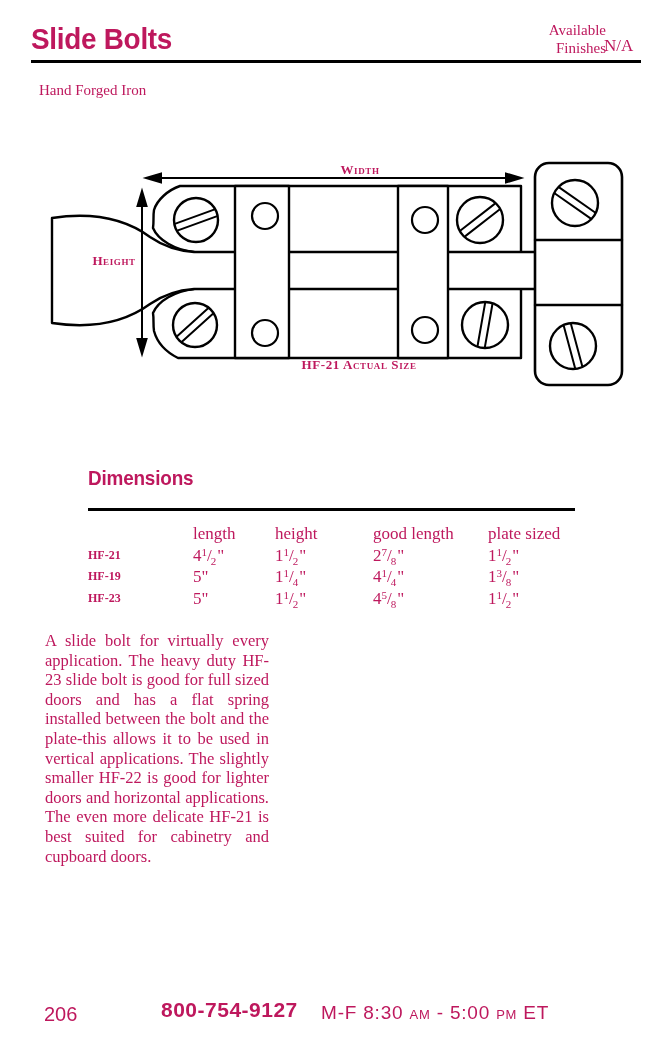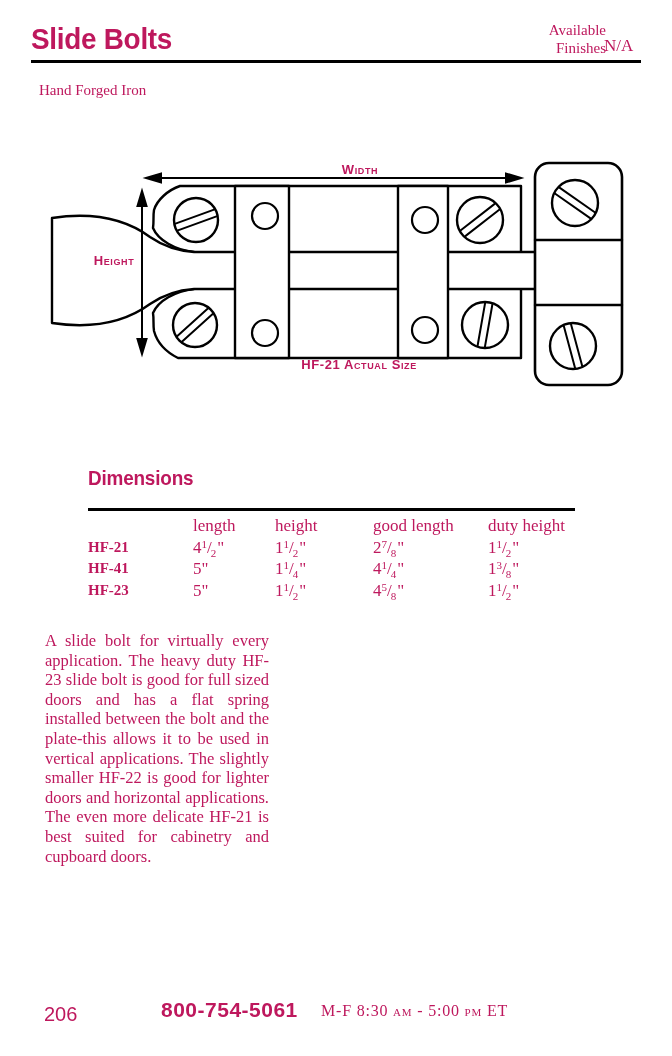--- a/index.html
+++ b/index.html
@@ -12,47 +12,47 @@
          transform:scaleX(0.93);transform-origin:left;letter-spacing:-0.3px;}
   .avail{position:absolute;left:506px;top:22px;width:100px;text-align:right;
          font-size:15px;line-height:17.5px;}
   .na{position:absolute;left:604px;top:36px;font-size:17px;font-family:Liberation Serif, serif;}
   .header-rule{position:absolute;left:31px;top:60px;width:610px;height:3px;background:#000;}
   .subtitle{position:absolute;left:31px;top:82px;font-size:15px;margin-left:8px;}
 
   
   .diagram{position:absolute;left:0;top:140px;width:672px;height:262px;}
   .diagram svg{position:absolute;left:0;top:0;}
-  .diag-label{position:absolute;font-family:Liberation Sans, sans-serif;font-weight:bold;
+  .diag-label{position:absolute;font-family:Liberation Serif, serif;font-weight:bold;
               font-size:13px;font-variant:small-caps;letter-spacing:0.6px;text-align:center;}
   .width-label{left:330px;top:22px;width:60px;}
   .height-label{left:90px;top:113px;width:48px;}
   .diag-caption{left:297px;top:217px;width:124px;}
 
   
   .dims{position:absolute;left:88px;top:466px;width:487px;}
   .section-head{border-bottom:3px solid #000;padding-bottom:18px;}
   .h2-text{display:inline-block;font-family:"Liberation Sans",sans-serif;font-weight:bold;
            font-size:21px;transform:scaleX(0.9);transform-origin:left;letter-spacing:-0.2px;}
-  .dim-grid{margin-top:4px;font-size:17px;}
+  .dim-grid{margin-top:12px;font-size:17px;}
   .dim-row{display:grid;grid-template-columns:105px 82px 98px 115px 1fr;line-height:21.5px;}
-  .dim-row .model{font-weight:bold;font-size:15px;}
+  .dim-row .model{font-weight:bold;font-size:12px;}
   .dim-row sup{font-size:11px;line-height:0;vertical-align:5px;}
   .dim-row sub{font-size:11px;line-height:0;vertical-align:-4px;margin-left:-1px;margin-right:1px;}
 
   
   .desc{position:absolute;left:45px;top:625px;width:232px;}
   .desc p{margin:6px 8px 0 0;font-size:16.5px;line-height:19.6px;text-align:justify;}
 
   
   .page-num{position:absolute;left:44px;top:1003px;font-family:Liberation Sans, sans-serif;font-size:20px;}
   .phone{position:absolute;left:161px;top:998px;font-family:"Liberation Sans",sans-serif;
          font-weight:bold;font-size:21px;letter-spacing:0.5px;}
-  .hours{position:absolute;left:321px;top:1002px;font-family:Liberation Serif, serif;
-         font-size:16px;font-variant:small-caps;letter-spacing:0.8px;}
+  .hours{position:absolute;left:321px;top:1002px;font-family:Liberation Sans, sans-serif;
+         font-size:19px;font-variant:small-caps;letter-spacing:0.8px;}
 </style>
 </head>
 <body>
 
 <div class="page">
 
   <div class="title">Slide Bolts</div>
   <div class="avail">
     <div>Available</div>
     <div>Finishes</div>
@@ -152,32 +152,32 @@
   <div class="dims">
     <div class="section-head">
       <span class="h2-text">Dimensions</span>
     </div>
     <div class="dim-grid">
       <div class="dim-row">
         <div></div>
         <div>length</div>
         <div>height</div>
         <div>good length</div>
-        <div>duty height</div>
+        <div>plate sized</div>
       </div>
       <div id="dim-rows">
           <div class="dim-row">
             <div class="model">HF-21</div>
             <div>4<sup>1</sup>/<sub>2</sub>"</div>
             <div>1<sup>1</sup>/<sub>2</sub>"</div>
             <div>2<sup>7</sup>/<sub>8</sub>"</div>
             <div>1<sup>1</sup>/<sub>2</sub>"</div>
           </div>
           <div class="dim-row">
-            <div class="model">HF-41</div>
+            <div class="model">HF-19</div>
             <div>5"</div>
             <div>1<sup>1</sup>/<sub>4</sub>"</div>
             <div>4<sup>1</sup>/<sub>4</sub>"</div>
             <div>1<sup>3</sup>/<sub>8</sub>"</div>
           </div>
           <div class="dim-row">
             <div class="model">HF-23</div>
             <div>5"</div>
             <div>1<sup>1</sup>/<sub>2</sub>"</div>
             <div>4<sup>5</sup>/<sub>8</sub>"</div>
@@ -185,16 +185,16 @@
           </div>
         </div>
     </div>
   </div>
 
   <div class="desc">
     <p>A slide bolt for virtually every application. The heavy duty HF-23 slide bolt is good for full sized doors and has a flat spring installed between the bolt and the plate-this allows it to be used in vertical applications. The slightly smaller HF-22 is good for lighter doors and horizontal applications. The even more delicate HF-21 is best suited for cabinetry and cupboard doors.</p>
   </div>
 
   <div class="page-num">206</div>
-  <div class="phone">800-754-5061</div>
+  <div class="phone">800-754-9127</div>
   <div class="hours">M-F 8:30 am - 5:00 pm ET</div>
 
 </div>
 
 </body></html>

